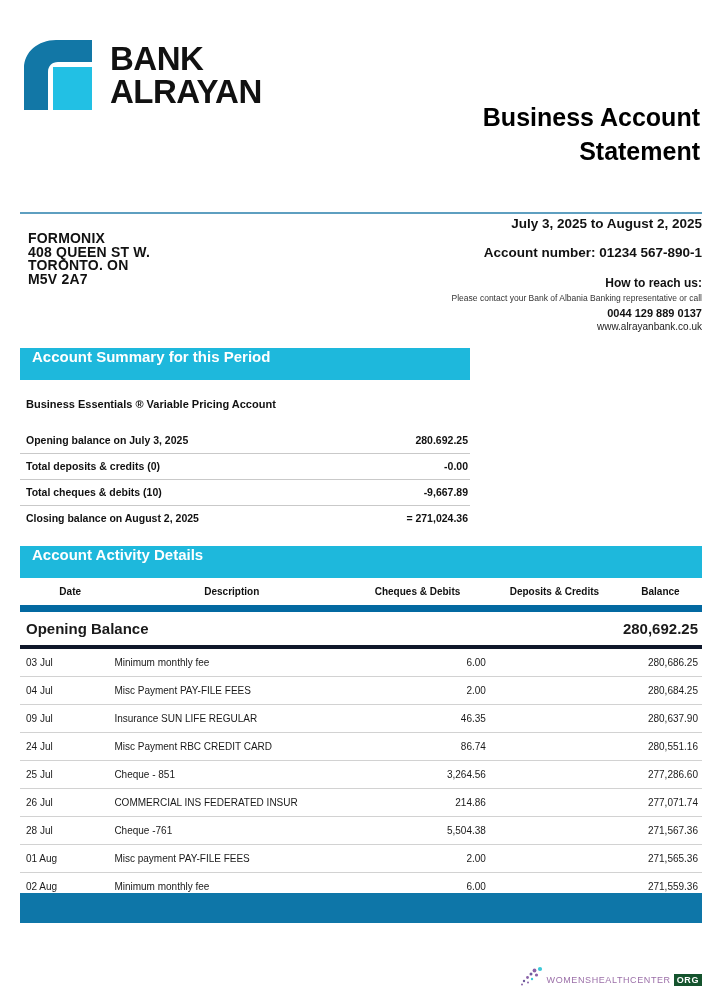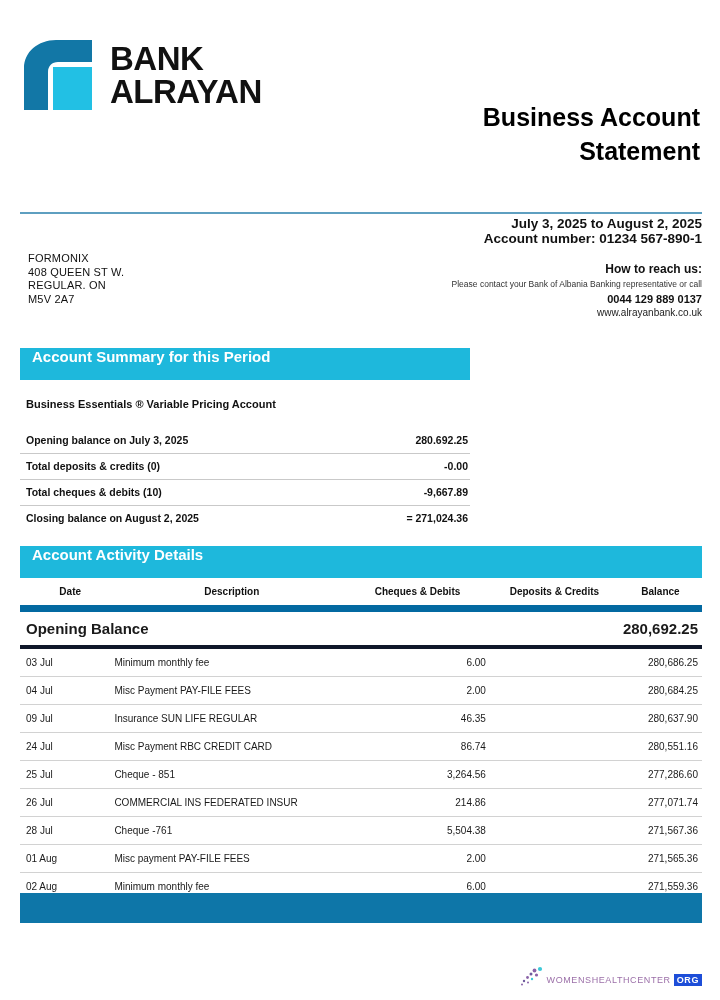--- a/index.html
+++ b/index.html
@@ -80,37 +80,38 @@
   .meta {
     position: absolute;
     left: 0;
     right: 0;
     top: 216px;
     height: 120px;
   }
   .addr {
     position: absolute;
     left: 28px;
-    top: 36px;
-    font-size: 11px;
-    font-weight: normal;
+    top: 16px;
+    font-size: 14px;
+    font-weight: bold;
     line-height: 13.5px;
     letter-spacing: 0.2px;
     color: #111111;
   }
   .contact {
     position: absolute;
     right: 18px;
     top: 0px;
     text-align: right;
     color: #111111;
   }
   .contact .period {
     font-size: 13.5px;
     font-weight: bold;
+    margin-bottom: 14px;
   }
   .contact .acct {
     font-size: 13.5px;
     font-weight: bold;
     margin-bottom: 16px;
   }
   .contact .reach {
     font-size: 12px;
     font-weight: bold;
     margin-bottom: 3px;
@@ -249,21 +250,21 @@
   .wm-dots { width: 26px; height: 22px; margin-right: 1px; }
   .wm-text {
     font-size: 9px;
     letter-spacing: 0.6px;
     color: #9b6fa8;
     font-family: "Liberation Sans", sans-serif;
     padding-bottom: 2px;
   }
   .wm-org {
     display: inline-block;
-    background: #1d4ed8;
+    background: #14532d;
     color: #ffffff;
     font-size: 9px;
     font-weight: bold;
     letter-spacing: 0.6px;
     padding: 1px 3px;
     margin-left: 3px;
   }
 </style>
 </head>
 <body>
@@ -291,21 +292,21 @@
     </div>
   </div>
 
   <div class="top-rule"></div>
 
   <div class="meta">
 
     <div class="addr">
       <div>FORMONIX</div>
       <div>408 QUEEN ST W.</div>
-      <div>REGULAR. ON</div>
+      <div>TORONTO. ON</div>
       <div>M5V 2A7</div>
     </div>
 
     <div class="contact">
       <div class="period">July 3, 2025 to August 2, 2025</div>
       <div class="acct">Account number: 01234 567-890-1</div>
       <div class="reach">How to reach us:</div>
       <div class="reach-sub">Please contact your Bank of Albania Banking representative or call</div>
       <div class="phone">0044 129 889 0137</div>
       <div class="web">www.alrayanbank.co.uk</div>

